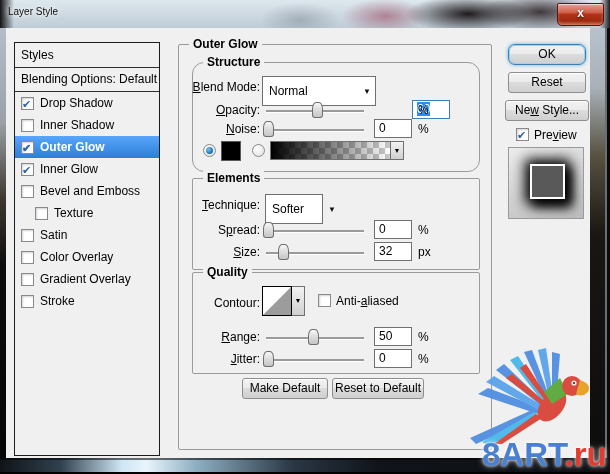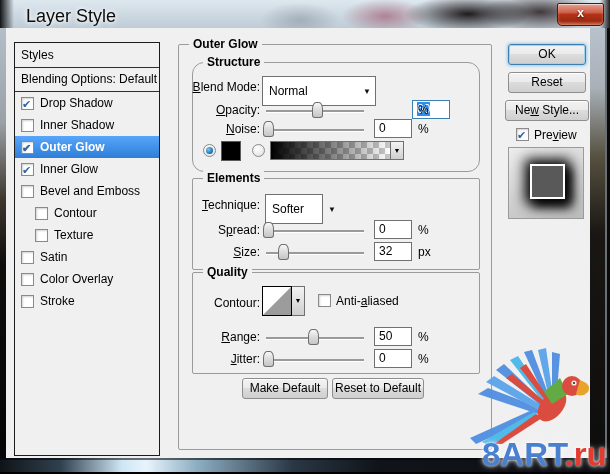--- a/index.html
+++ b/index.html
@@ -16,21 +16,21 @@
       linear-gradient(to left, rgba(8,8,10,.9) 0px, rgba(8,8,10,0) 10px),
       linear-gradient(to bottom,#dde7ee,#bfccd6);}
   #frame-left{position:absolute;left:0;top:28px;width:6px;height:430px;
     background:linear-gradient(to bottom,#b4bec8 0,#9aa0a6 22%,#3d362e 40%,#0e0d0c 55%,#050505 100%);}
   #frame-right{position:absolute;left:590px;top:28px;width:20px;height:430px;
     background:linear-gradient(to bottom,#b8c2cc 0,#a8b0b8 14%,#55503f 30%,#191613 48%,#0d0d0d 100%);
     box-shadow:inset -3px 0 0 #0a0a0a, inset -5px 0 0 #6a6f74;}
   #frame-bottom{position:absolute;left:0;top:458px;width:610px;height:16px;
     background:linear-gradient(to right,#101418 0%,#30414f 10%,#cfe6f4 20%,#e8f4fc 24%,#8fb0c4 32%,#2a3744 48%,#10141a 62%,#0c0e12 100%);
     box-shadow:inset 0 2px 0 rgba(0,0,0,.55), inset 0 -2px 0 #000;}
-  #title{position:absolute;left:26px;top:6px;font-size:18px;color:#0c0c0c;
+  #title{position:absolute;left:8px;top:6px;font-size:10px;color:#0c0c0c;
     text-shadow:0 0 4px #fff,0 0 6px #fff;}
   #close-btn{position:absolute;left:557px;top:3px;width:45px;height:21px;
     background:linear-gradient(to bottom,#e3a192 0%,#cf604a 40%,#b23318 50%,#9c2a10 80%,#c96a4e 100%);
     border:1px solid #5c120a;border-radius:2px 2px 5px 5px;
     box-shadow:inset 0 1px 0 rgba(255,255,255,.55), inset 0 0 3px rgba(255,220,210,.4);
     color:#fff;text-align:center;line-height:19px;font-weight:bold;font-size:12px;cursor:default;
     text-shadow:0 1px 2px #4c0d05;}
   
   #client{position:absolute;left:6px;top:28px;width:584px;height:430px;background:#f0f0f0;}
   
@@ -69,21 +69,21 @@
   #grad-wrap{position:absolute;height:19px;border:1px solid #707070;display:flex;box-sizing:border-box;background:#fff;}
   #grad-bar{width:119px;height:100%;
      background:linear-gradient(to right,#000 0%,rgba(0,0,0,0) 100%),
        repeating-conic-gradient(#c8c8c8 0% 25%,#fff 0% 50%);
      background-size:auto,12px 12px;}
   #grad-arrow{width:12px;border-left:1px solid #707070;background:linear-gradient(#f3f3f3,#cfcfcf);
      font-size:7px;text-align:center;line-height:17px;}
   .btn{position:absolute;height:21px;background:linear-gradient(to bottom,#f2f2f2,#ebebeb 45%,#dddddd 46%,#cfcfcf);
      border:1px solid #8e8e8e;border-radius:3px;text-align:center;line-height:19px;box-sizing:border-box;
      box-shadow:inset 0 1px 0 #fff;}
-  .btn.default{border-color:#3c7fb1;box-shadow:inset 0 0 0 1px #9cd3f2, 0 0 3px 1px rgba(70,165,230,.5);}
+  .btn.default{border-color:#3c7fb1;box-shadow:inset 0 0 0 1px #9cd3f2, 0 0 3px 1px rgba(70,165,230,.5);border-radius:7px;}
   .ckb{position:absolute;width:13px;height:13px;background:#fff;border:1px solid #8a8a8a;
      box-sizing:border-box;box-shadow:inset 1px 1px 2px rgba(0,0,0,.18);}
   .ckb.on::after{content:"\2714";position:absolute;left:0;top:0;font-size:11px;color:#2f65a5;line-height:12px;}
   .ckb-lbl{position:absolute;}
   #contour-wrap{position:absolute;display:flex;}
   #contour-swatch{width:30px;height:30px;background:#fff;border:1px solid #000;box-sizing:border-box;}
   #contour-arrow{width:13px;height:30px;border:1px solid #707070;border-left:none;box-sizing:border-box;
      background:linear-gradient(#f3f3f3,#cfcfcf);font-size:7px;text-align:center;line-height:28px;}
   #preview-thumb{position:absolute;left:502px;top:119px;width:76px;height:72px;
      border:1px solid #9a9a9a;background:linear-gradient(160deg,#ededed,#bcbcbc);overflow:hidden;box-sizing:border-box;}
@@ -129,33 +129,33 @@
       <div class="sb-row">
           <span class="cb on"></span>
           <span>Inner Glow</span>
         </div>
       <div class="sb-row">
           <span class="cb"></span>
           <span>Bevel and Emboss</span>
         </div>
       <div class="sb-row indent">
           <span class="cb"></span>
-          <span>Contour</span>
-        </div>
-      <div class="sb-row indent">
-          <span class="cb"></span>
           <span>Texture</span>
         </div>
       <div class="sb-row">
           <span class="cb"></span>
           <span>Satin</span>
         </div>
       <div class="sb-row">
           <span class="cb"></span>
           <span>Color Overlay</span>
+        </div>
+      <div class="sb-row">
+          <span class="cb"></span>
+          <span>Gradient Overlay</span>
         </div>
       <div class="sb-row">
           <span class="cb"></span>
           <span>Stroke</span>
         </div>
     </div>
 
     <div class="group" style="left:172px;top:16px;width:312px;height:404px;">
       <span class="glabel">Outer Glow</span>
     </div>

